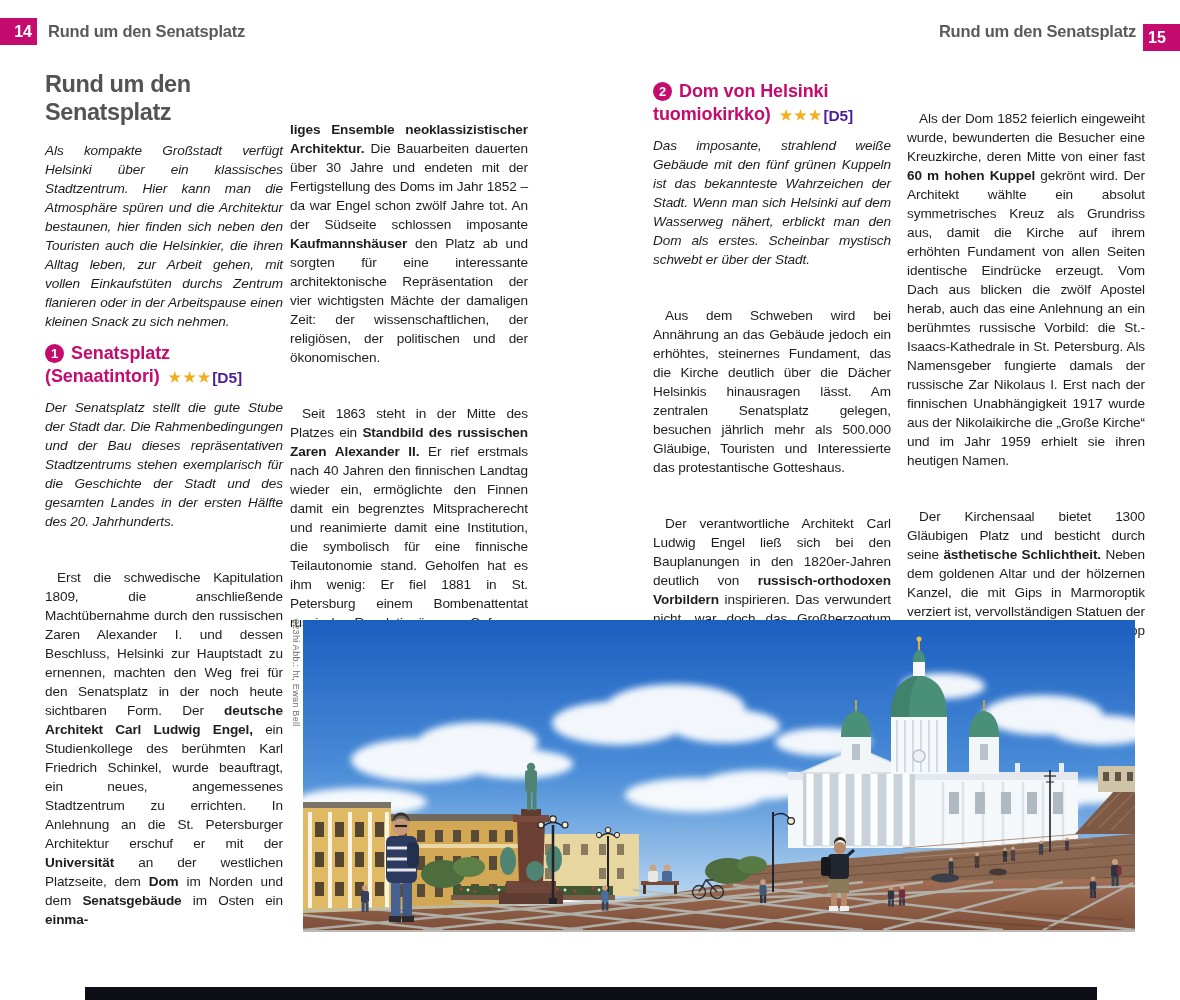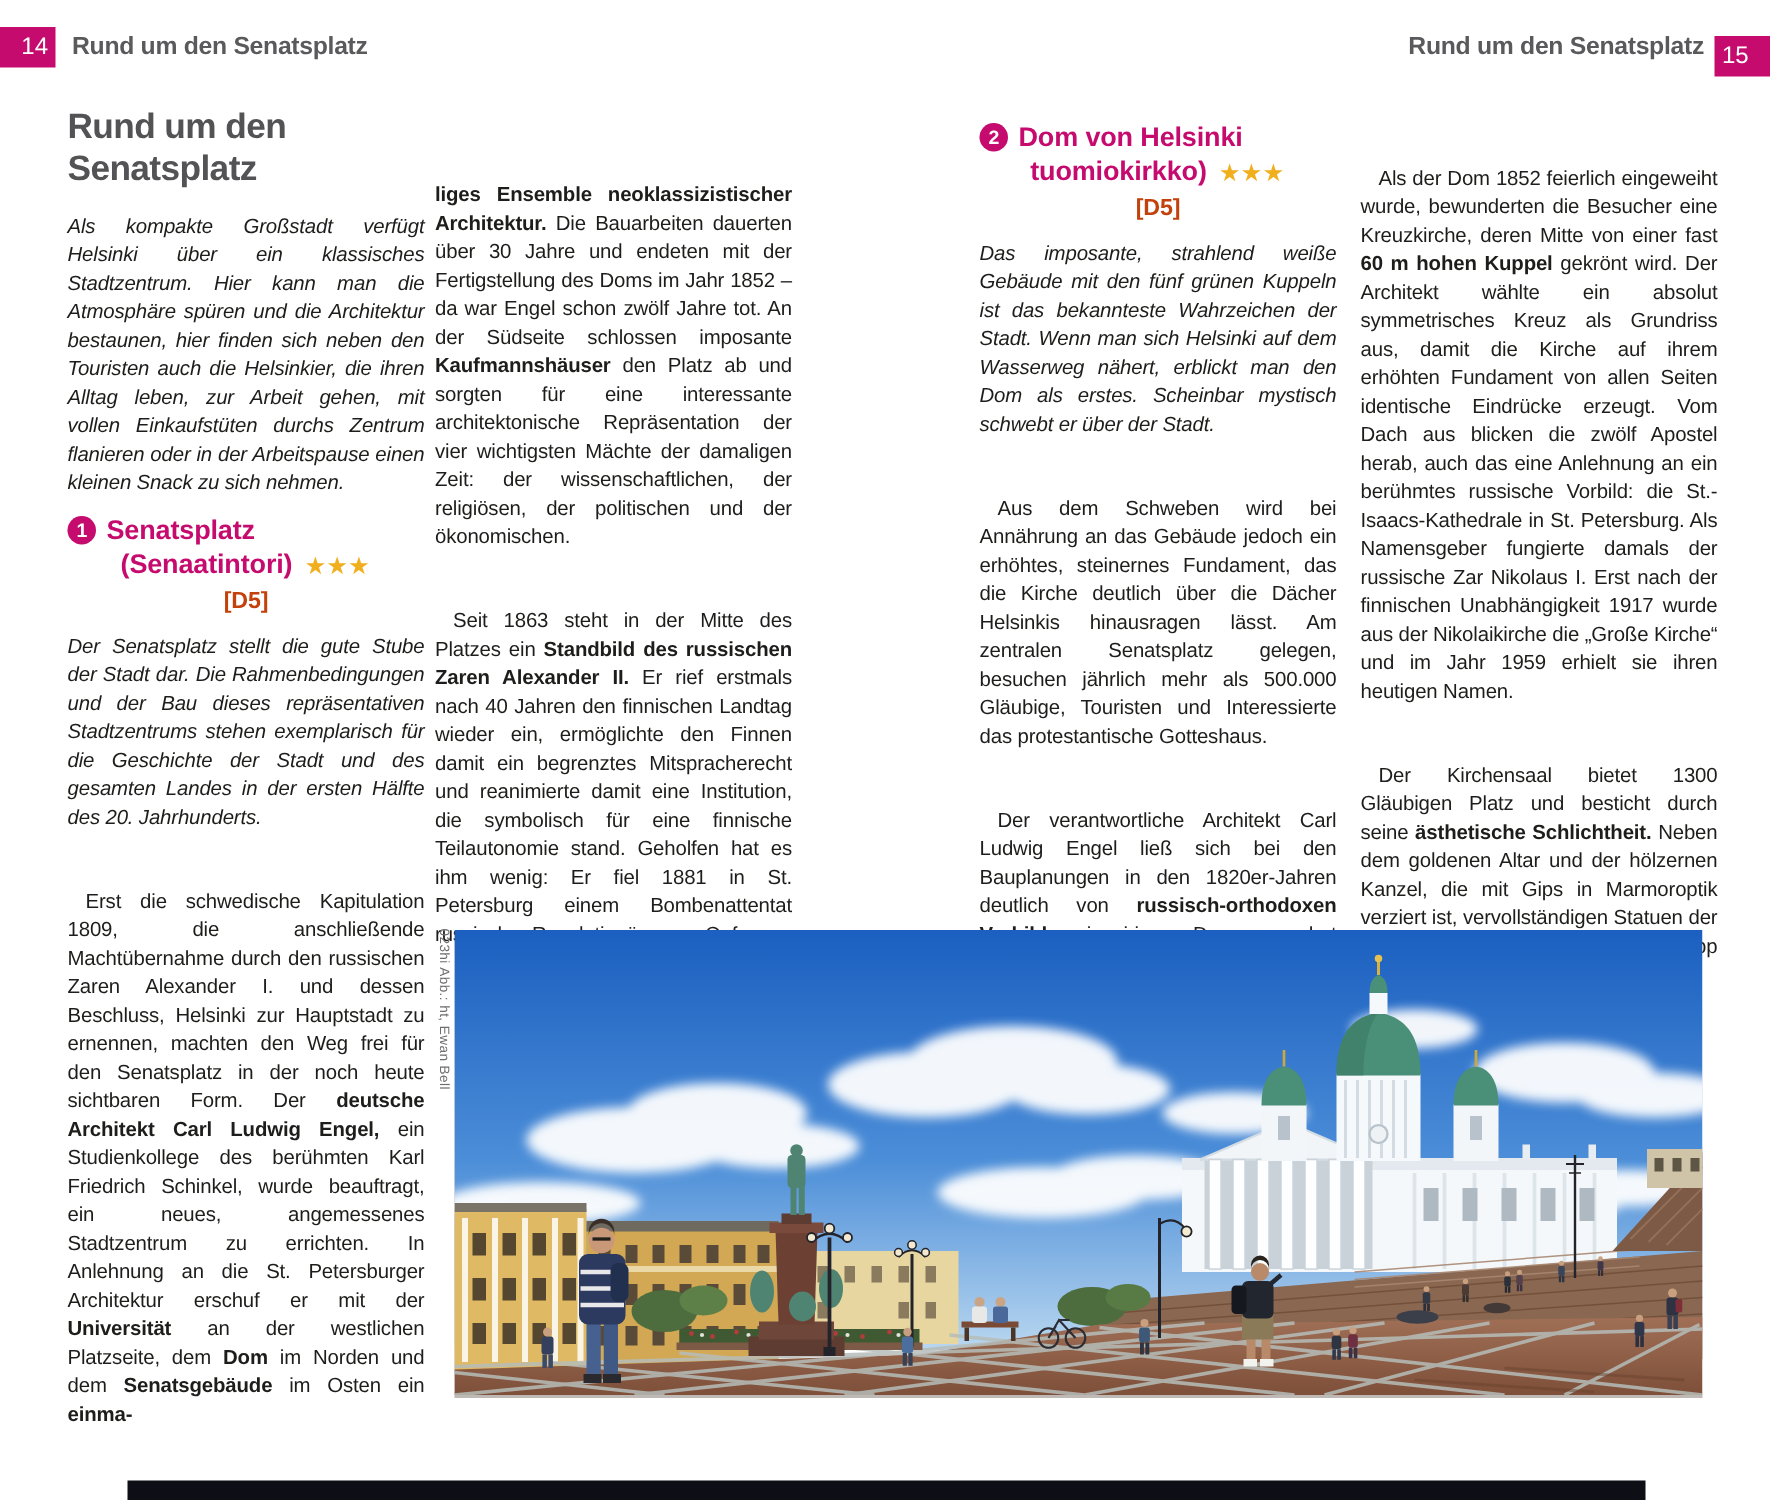--- a/index.html
+++ b/index.html
@@ -1,20 +1,20 @@
 <!DOCTYPE html>
 <html lang="de"><head>
 <meta charset="utf-8">
 <style>
   html,body{margin:0;padding:0;background:#ffffff;}
   .sheet{position:relative;width:1180px;height:1000px;background:#fff;overflow:hidden;
          font-family:"Liberation Sans",sans-serif;color:#1d1d1b;}
   
   .runhead{position:absolute;top:18px;height:27px;display:flex;align-items:center;}
-  .runhead .pnum{width:37px;height:27px;background:#c50b6d;color:#fff;font-weight:normal;
+  .runhead .pnum{width:37px;height:27px;background:#c50b6d;color:#fff;font-weight:bold;
                  font-size:16px;display:flex;align-items:center;}
   .runhead .pnum.left{justify-content:flex-end;padding-right:5px;box-sizing:border-box;}
   .runhead .pnum.right{justify-content:flex-start;padding-left:5px;box-sizing:border-box;margin-top:12px;}
   .runhead .rtitle{font-weight:bold;font-size:16.5px;color:#5a5a5c;letter-spacing:-0.2px;}
   #head-left{left:0;}
   #head-left .rtitle{margin-left:11px;}
   #head-right{right:0;}
   #head-right .rtitle{margin-right:7px;}
   
   .col{position:absolute;width:238px;font-size:13.6px;line-height:19px;text-align:justify;
@@ -26,26 +26,26 @@
   h1.arttitle{font-size:23.5px;line-height:28px;margin:0 0 15px 0;color:#535355;
               letter-spacing:-0.4px;text-align:left;}
   p{margin:0;}
   .intro,.lead{font-style:italic;}
   .indent{text-indent:12px;margin-top:37px;}
   .bold{font-weight:bold;}
   
   .poi-head{margin:11px 0 9px 0;text-align:left;}
   .poi-head .row{display:flex;align-items:center;font-weight:bold;color:#c50b6d;
                  font-size:18px;line-height:23px;}
-  .poi-head .row.split{flex-direction:column;}
+  .poi-head .row.split{}
   .num-badge{width:19px;height:19px;border-radius:50%;background:#c50b6d;color:#fff;
              font-size:13px;font-weight:bold;display:inline-flex;align-items:center;
              justify-content:center;margin-right:7px;flex:0 0 auto;}
   .stars{color:#f1af1e;font-size:14px;letter-spacing:2px;margin-left:9px;}
-  .gridref{color:#c2410c;font-size:15.5px;font-weight:bold;}
+  .gridref{color:#4c1d95;font-size:15.5px;font-weight:bold;}
   
   .caption{position:absolute;left:45px;top:884px;width:250px;font-family:"Liberation Serif",serif;
            font-style:italic;font-size:15px;line-height:23px;color:#2a2a28;}
   .cap-marker{display:inline-flex;align-items:center;justify-content:center;width:13px;height:13px;
               border:1.2px solid #3c3c3c;font-style:normal;font-family:"Liberation Sans",sans-serif;
               font-size:11px;font-weight:bold;color:#3c3c3c;margin-right:7px;vertical-align:-1px;}
   
   .photo-credit{position:absolute;left:301px;top:619px;transform:rotate(90deg);
                 transform-origin:0 0;font-size:9px;color:#6e6e70;white-space:nowrap;
                 letter-spacing:0.3px;}

